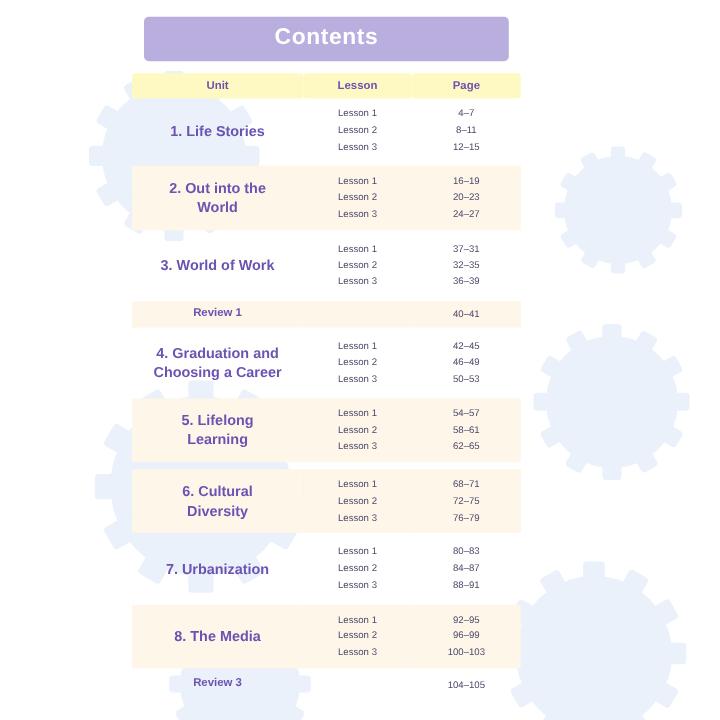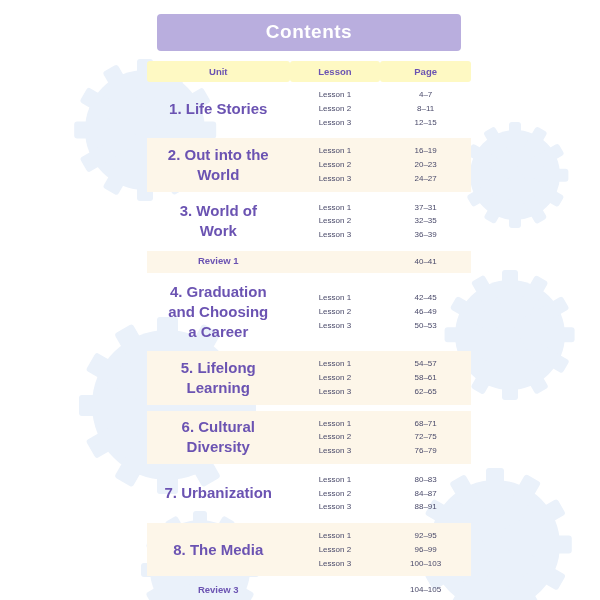--- a/index.html
+++ b/index.html
@@ -57,21 +57,20 @@
   .g5 { width: 100px; height: 100px; left: 150px; top: 520px; }
   .g6 { width: 90px; height: 90px; left: 470px; top: 130px; }
 
   .page {
     position: relative;
     z-index: 1;
     width: 544px;
     height: 600px;
     box-sizing: border-box;
     padding: 14px 110px 0 110px;
-    margin-left: 37px;
   }
 
   .contents-title {
     background: #b9aede;
     color: #ffffff;
     font-size: 19px;
     font-weight: bold;
     text-align: center;
     letter-spacing: 0.5px;
     padding: 7px 0 8px 0;
@@ -93,21 +92,21 @@
     padding: 5px 0 5px 0;
     text-align: center;
     border-radius: 3px;
   }
   table.toc th.th-unit { width: 44%; }
   table.toc th.th-lesson { width: 28%; }
   table.toc th.th-page { width: 28%; }
 
   .unit-cell {
     color: #6b53b2;
-    font-size: 15px;
+    font-size: 12px;
     font-weight: bold;
     text-align: center;
     vertical-align: middle;
     line-height: 1.35;
     padding: 6px 16px;
   }
   .lesson-cell, .page-cell {
     color: #4a4a6a;
     font-size: 8px;
     text-align: center;

